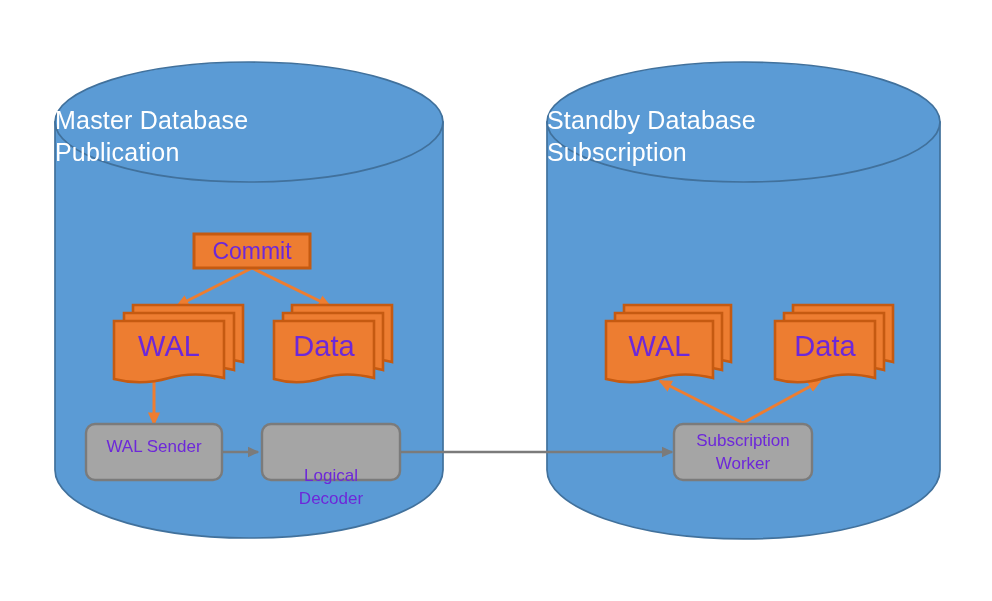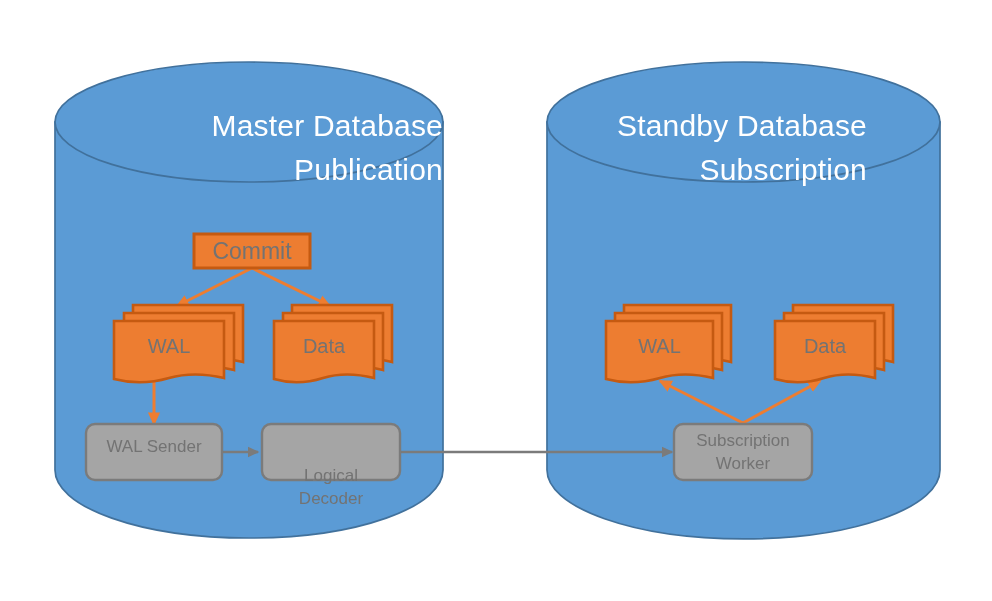--- a/index.html
+++ b/index.html
@@ -19,41 +19,41 @@
   }
   #diagram-svg {
     position: absolute;
     left: 0;
     top: 0;
     width: 992px;
     height: 601px;
   }
   .db-title {
     position: absolute;
-    text-align: right;
+    text-align: left;
     color: #ffffff;
-    font-size: 30px;
-    line-height: 44px;
+    font-size: 25px;
+    line-height: 32px;
     letter-spacing: 0.2px;
     white-space: pre-line;
     font-family: "Liberation Sans", sans-serif;
   }
   .node-label {
     position: absolute;
     display: flex;
     align-items: center;
     justify-content: center;
     text-align: center;
-    color: #737373;
+    color: #6d28d9;
     white-space: pre-line;
     font-family: "Liberation Sans", sans-serif;
     pointer-events: none;
   }
   .label-commit { font-size: 23px; line-height: 27px; }
-  .label-doc    { font-size: 20px; line-height: 29px; }
+  .label-doc    { font-size: 29px; line-height: 29px; }
   .label-proc   { font-size: 17px; line-height: 23px; }
 </style>
 </head>
 <body>
 
 <div id="canvas">
 
   <svg id="diagram-svg" viewBox="0 0 992 601" xmlns="http://www.w3.org/2000/svg">
     <defs>
       <marker id="arrow-orange" viewBox="0 0 10 10" refX="8.4" refY="5" markerWidth="4.6" markerHeight="4.6" orient="auto-start-reverse">

